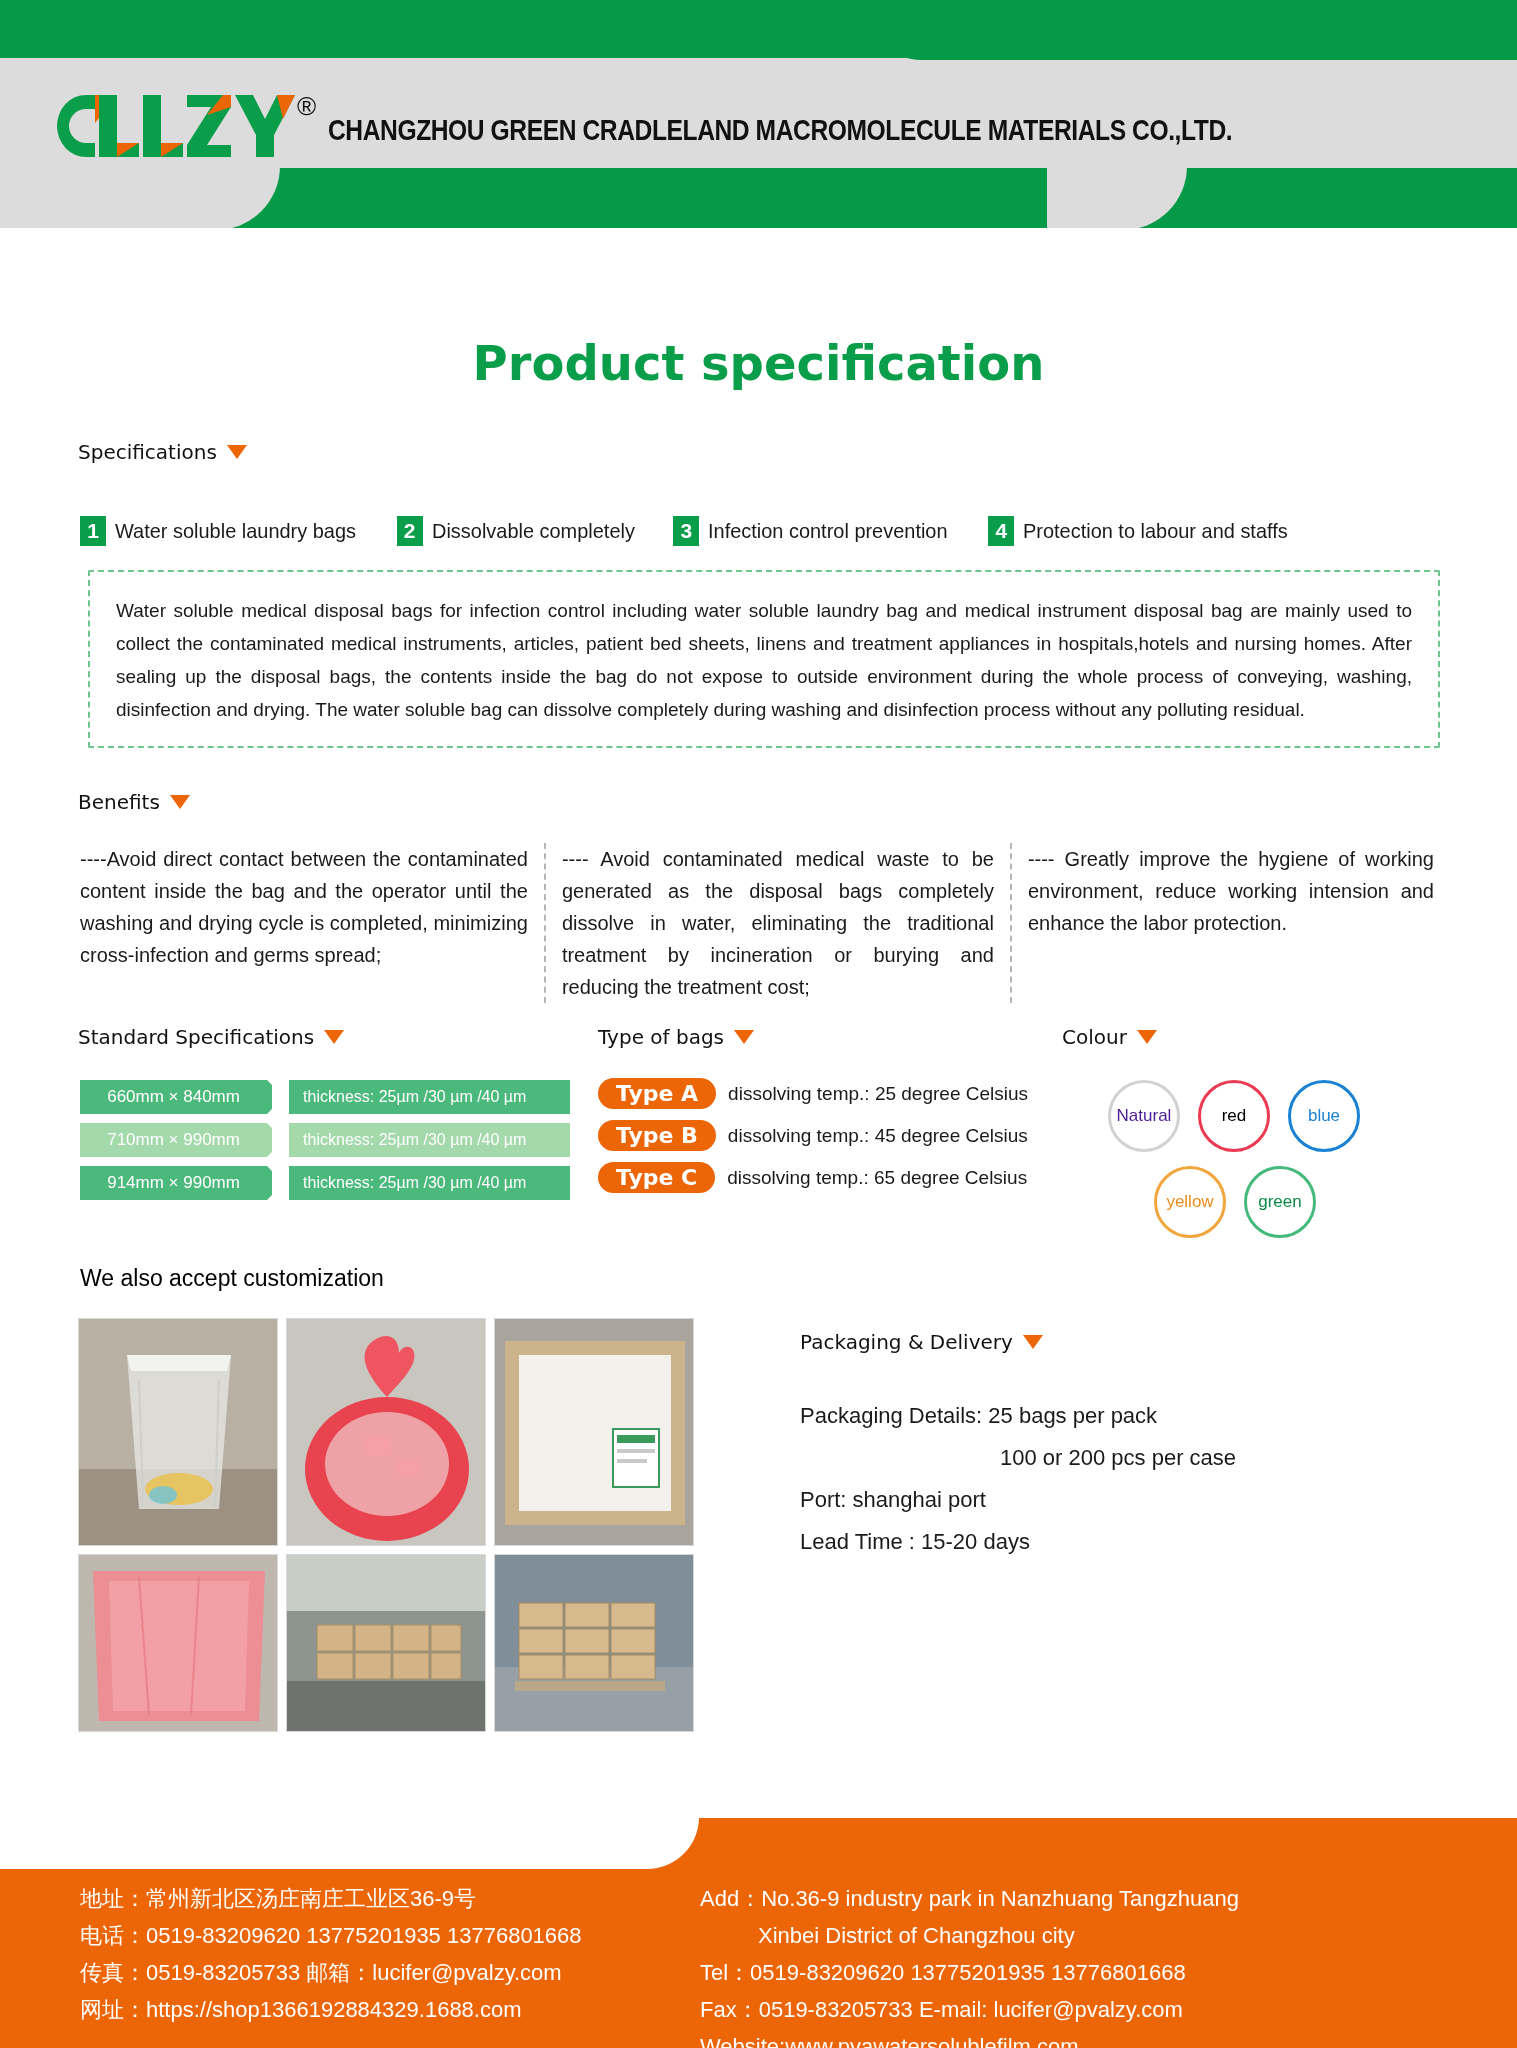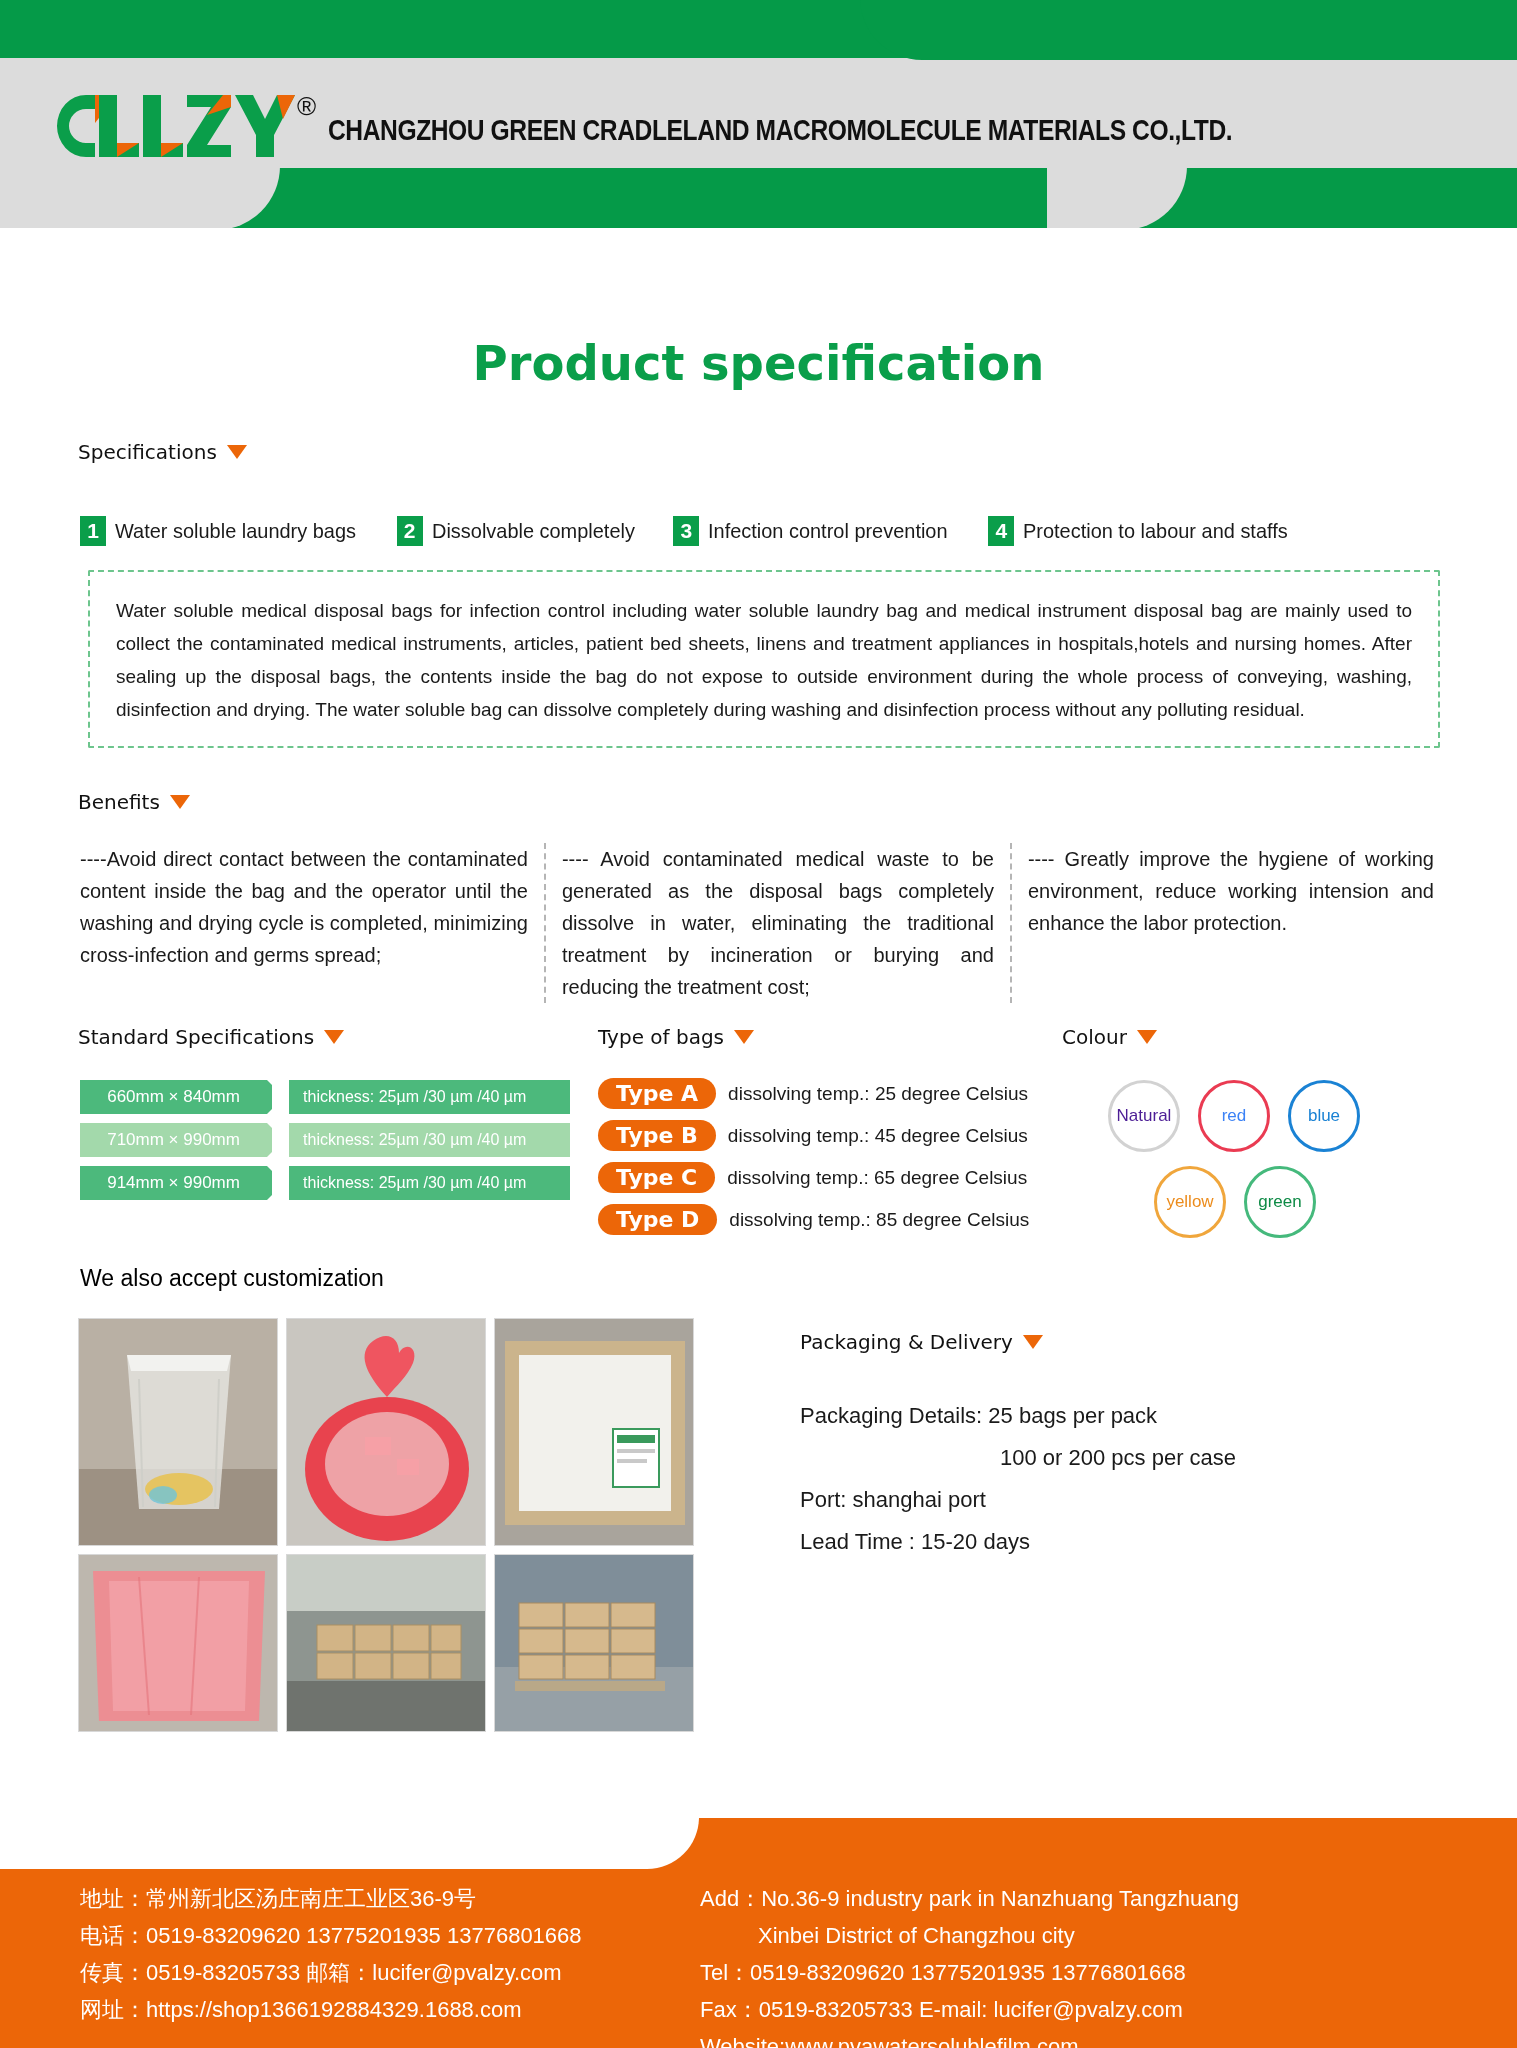--- a/index.html
+++ b/index.html
@@ -331,34 +331,30 @@
       <span class="type-txt">dissolving temp.: 25 degree Celsius</span>
     </div>
     <div class="type-row">
       <span class="type-pill">Type B</span>
       <span class="type-txt">dissolving temp.: 45 degree Celsius</span>
     </div>
     <div class="type-row">
       <span class="type-pill">Type C</span>
       <span class="type-txt">dissolving temp.: 65 degree Celsius</span>
     </div>
-    <div class="type-row">
-      <span class="type-pill">Type D</span>
-      <span class="type-txt">dissolving temp.: 85 degree Celsius</span>
-    </div>
   </div>
 
   <div class="sec-head colour-head">
     <span>Colour</span>
     <span class="tri"></span>
   </div>
   <div class="colour-wrap">
     <div class="colour-row">
       <div class="circle" style="border-color:#d2d2d2;color:#4c1d95">Natural</div>
-      <div class="circle" style="border-color:#ea3b52;color:#3b82f6">red</div>
+      <div class="circle" style="border-color:#ea3b52;color:#000000">red</div>
       <div class="circle" style="border-color:#1a82d4;color:#1a82d4">blue</div>
     </div>
     <div class="colour-row r2">
       <div class="circle" style="border-color:#f0a63c;color:#ec8c1c">yellow</div>
       <div class="circle" style="border-color:#45b97c;color:#0d8a45">green</div>
     </div>
   </div>
 
   <div class="photos">
     <div class="photo-row r1">

